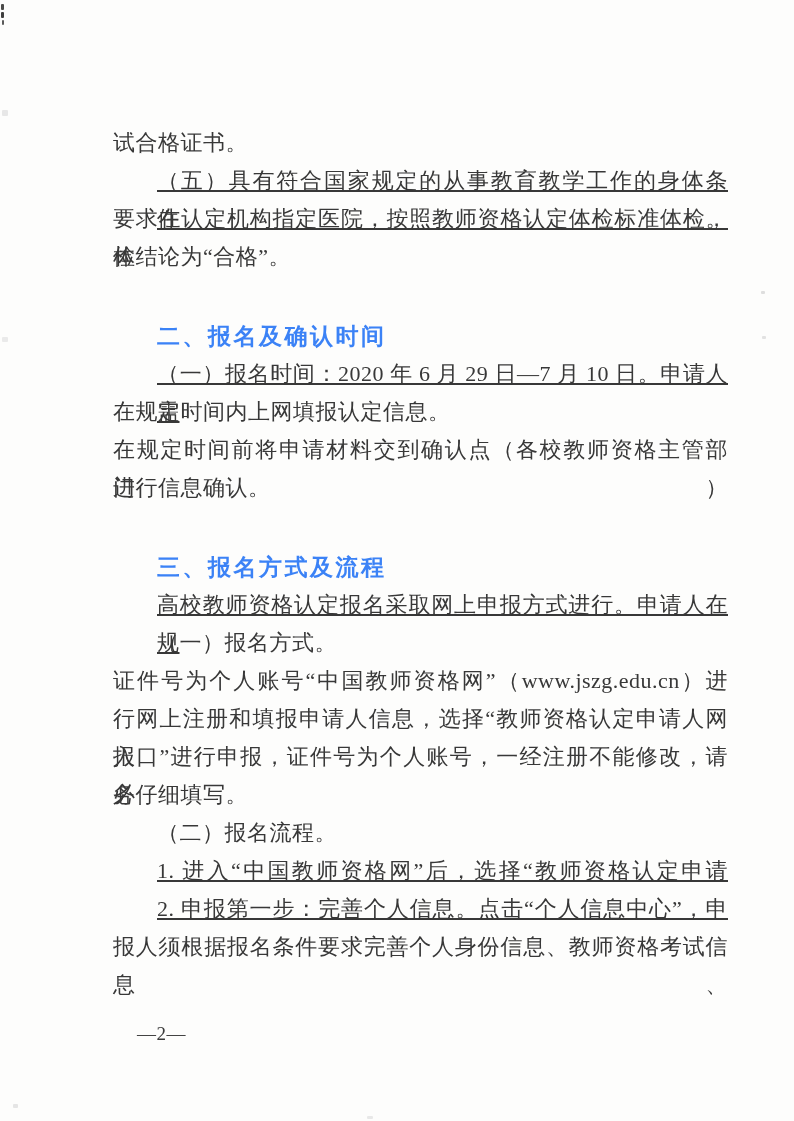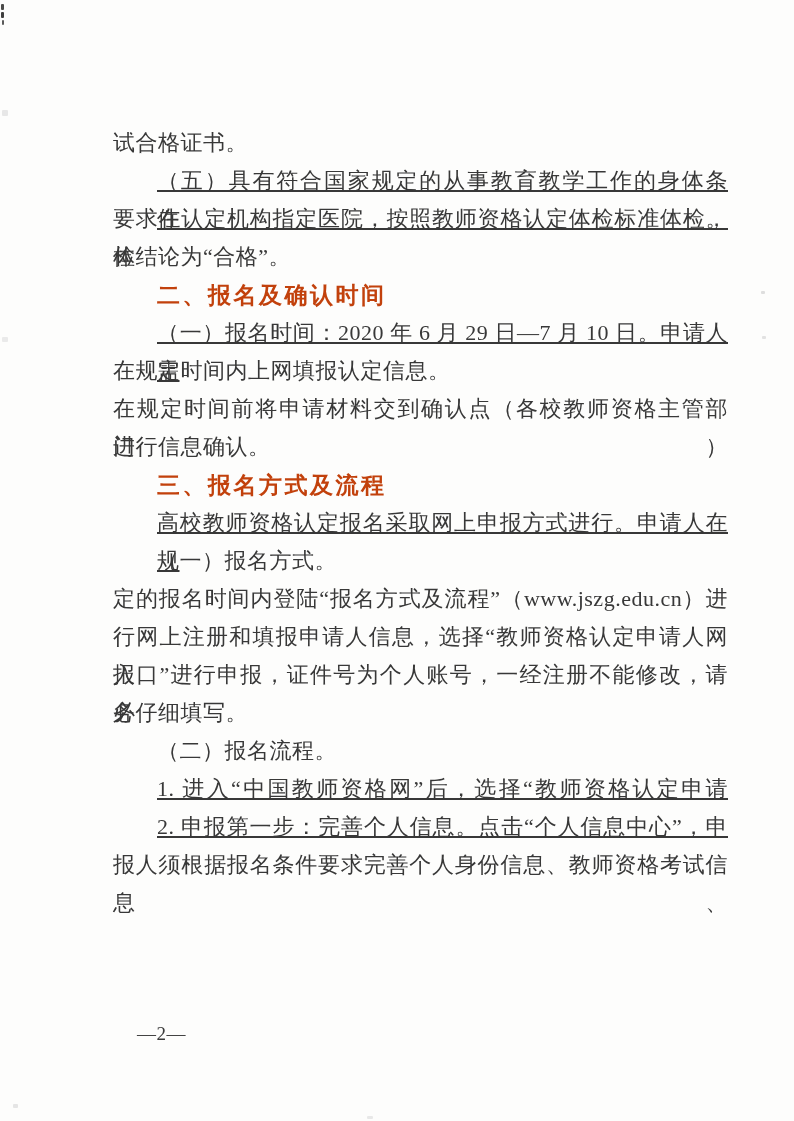--- a/index.html
+++ b/index.html
@@ -44,22 +44,23 @@
   .line.j.ind {
     padding-left: 44px;
     width: 571px;
     text-decoration: underline;
   }
   
   .line.h {
     font-family: "Liberation Sans", sans-serif;
     font-weight: 700;
     font-size: 23px;
-    color: #c2410c;
+    color: #3b82f6;
     letter-spacing: 2.5px;
+    margin-top: 41px;
   }
   .page-number {
     position: absolute;
     left: 137px;
     top: 1022px;
     font-size: 19px;
     line-height: 24px;
     color: #3a3a3a;
     letter-spacing: 0.5px;
     font-family: "Liberation Serif", serif;
@@ -90,21 +91,21 @@
     <div class="line j">要求在认定机构指定医院，按照教师资格认定体检标准体检，体</div>
     <div class="line">检结论为“合格”。</div>
     <div class="line h ind">二、报名及确认时间</div>
     <div class="line j ind">（一）报名时间：2020 年 6 月 29 日—7 月 10 日。申请人需</div>
     <div class="line">在规定时间内上网填报认定信息。</div>
     <div class="line j">在规定时间前将申请材料交到确认点（各校教师资格主管部门）</div>
     <div class="line">进行信息确认。</div>
     <div class="line h ind">三、报名方式及流程</div>
     <div class="line j ind">高校教师资格认定报名采取网上申报方式进行。申请人在规</div>
     <div class="line ind">（一）报名方式。</div>
-    <div class="line j">定的报名时间内登陆“报名方式及流程”（www.jszg.edu.cn）进</div>
+    <div class="line j">证件号为个人账号“中国教师资格网”（www.jszg.edu.cn）进</div>
     <div class="line j">行网上注册和填报申请人信息，选择“教师资格认定申请人网报</div>
     <div class="line j">入口”进行申报，证件号为个人账号，一经注册不能修改，请务</div>
     <div class="line">必仔细填写。</div>
     <div class="line ind">（二）报名流程。</div>
     <div class="line j ind">1. 进入“中国教师资格网”后，选择“教师资格认定申请</div>
     <div class="line j ind">2. 申报第一步：完善个人信息。点击“个人信息中心”，申</div>
     <div class="line j">报人须根据报名条件要求完善个人身份信息、教师资格考试信息、</div>
   </div>
 
   <div class="page-number">—2—</div>

